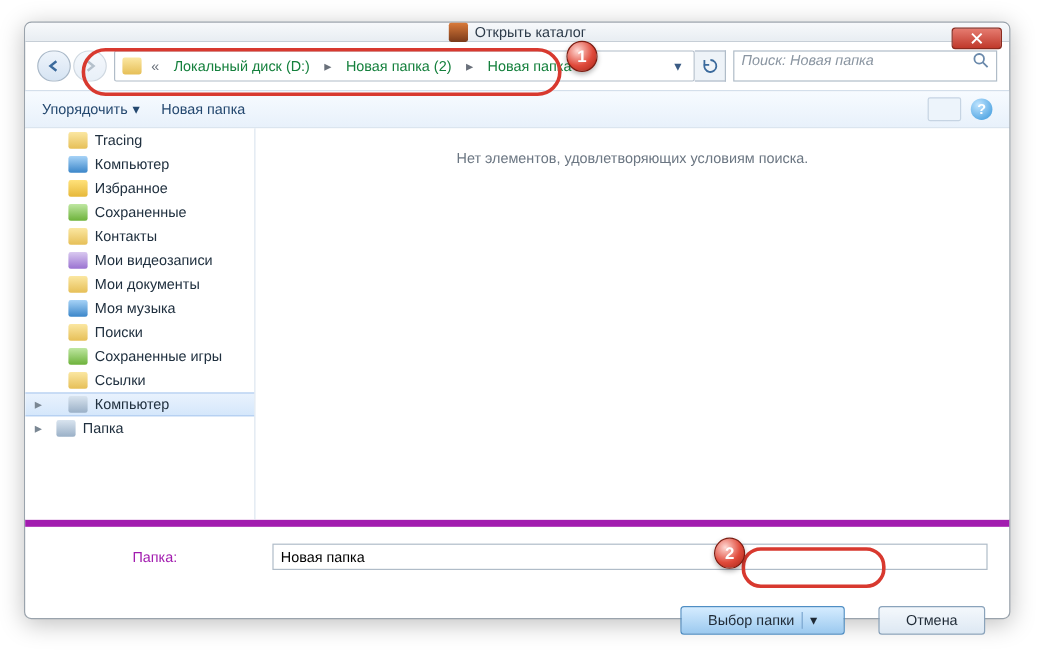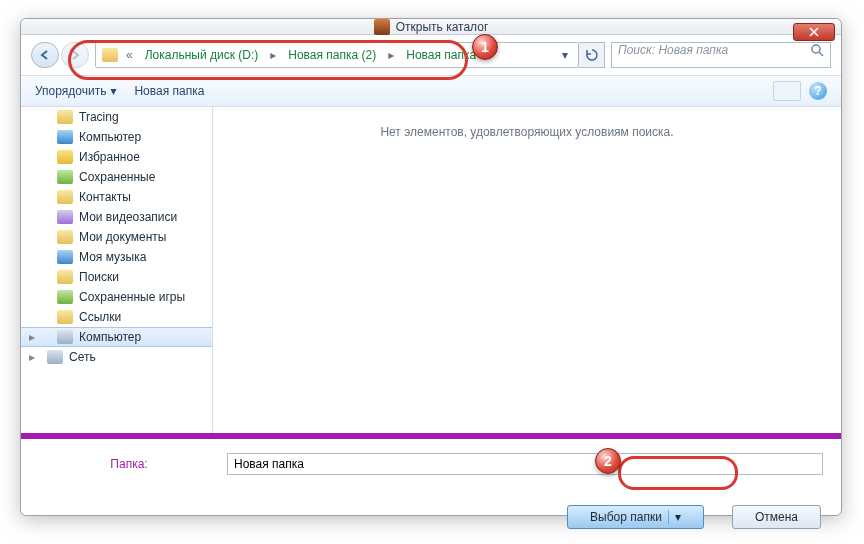--- a/index.html
+++ b/index.html
@@ -225,21 +225,21 @@
           <span>Ссылки</span>
         </div>
         <div class="tree-item sel lvl0">
           <span class="exp">▸</span>
           <span class="ticon pc"></span>
           <span>Компьютер</span>
         </div>
         <div class="tree-item lvl0">
           <span class="exp">▸</span>
           <span class="ticon pc"></span>
-          <span>Сеть</span>
+          <span>Папка</span>
         </div>
       </div>
     <div class="content">
       <div class="empty">Нет элементов, удовлетворяющих условиям поиска.</div>
     </div>
   </div>
 
   <div class="footer">
     <div class="frow">
       <div class="flabel">Папка:</div>

